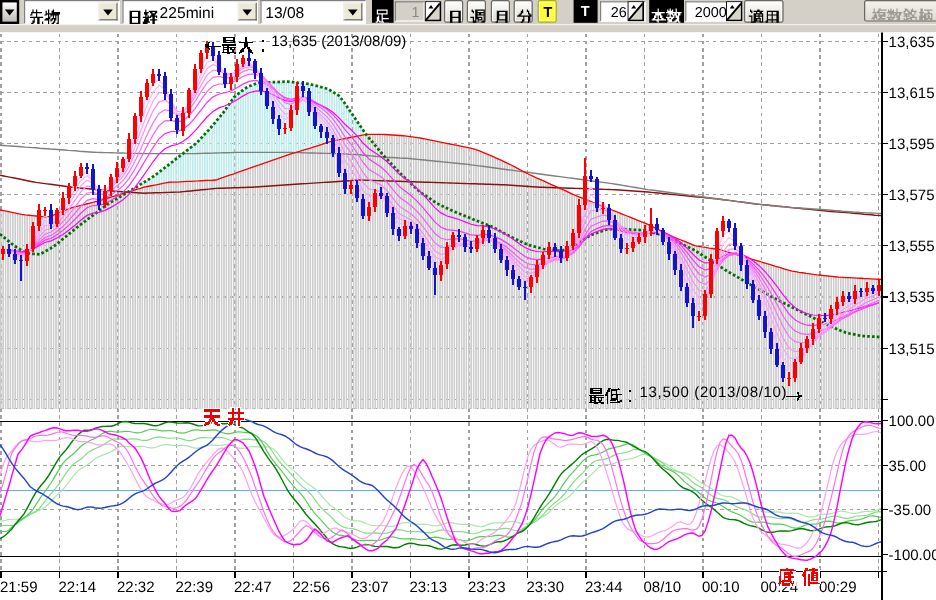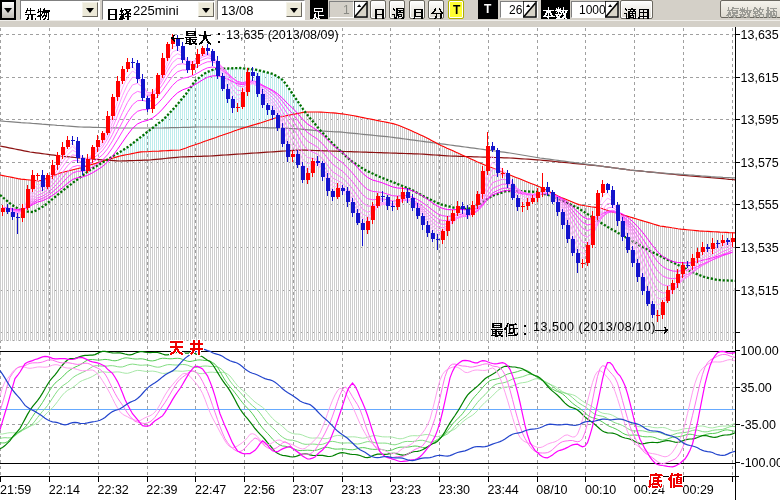--- a/index.html
+++ b/index.html
@@ -74,21 +74,21 @@
         <path d="M1 15L12 2L12 15z" fill="#d8d4c8"></path>
         <path d="M1 15.5L12.5 2" stroke="#000" stroke-width="1.6" fill="none"></path>
         <path d="M3 6l2.2-2.8L7.2 6z" fill="#000"></path>
       </svg>
 <div style="position:absolute;left:541px;top:0px;width:29px;height:19px;background:#000">
         <svg width="29" height="19" style="position:absolute;left:0;top:0">
           <path d="M7 7h1v1h-1zM7 8h1v1h-1zM7 9h1v1h-1zM2 10h11v1h-11zM5 11h5v1h-5zM5 12h5v1h-5zM4 13h2v1h-2zM7 13h1v1h-1zM9 13h2v1h-2zM4 14h2v1h-2zM7 14h1v1h-1zM9 14h2v1h-2zM3 15h2v1h-2zM7 15h1v1h-1zM10 15h2v1h-2zM2 16h12v1h-12zM6 17h2v1h-2zM7 18h1v1h-1zM7 19h1v1h-1zM17 7h1v1h-1zM22 7h1v1h-1zM15 8h1v1h-1zM17 8h1v1h-1zM19 8h1v1h-1zM22 8h1v1h-1zM15 9h5v1h-5zM22 9h1v1h-1zM14 10h13v1h-13zM16 11h4v1h-4zM21 11h2v1h-2zM24 11h2v1h-2zM15 12h1v1h-1zM17 12h1v1h-1zM19 12h4v1h-4zM24 12h2v1h-2zM17 13h1v1h-1zM20 13h1v1h-1zM22 13h3v1h-3zM14 14h7v1h-7zM22 14h3v1h-3zM15 15h2v1h-2zM18 15h2v1h-2zM23 15h2v1h-2zM15 16h4v1h-4zM22 16h3v1h-3zM16 17h3v1h-3zM21 17h4v1h-4zM15 18h8v1h-8zM24 18h2v1h-2zM15 19h2v1h-2zM20 19h1v1h-1zM25 19h1v1h-1z" fill="#fff"></path>
         </svg>
       </div>
 <div style="position:absolute;left:571px;top:1px;width:48px;height:17px;background:#fff;border:1px solid;border-color:#808080 #fff #fff #808080"></div>
-<span style="position:absolute;left:579px;top:3px;font:12px 'Liberation Sans';color:#000">1000</span>
+<span style="position:absolute;left:579px;top:3px;font:12px 'Liberation Sans';color:#000">2000</span>
 <svg width="14" height="17" style="position:absolute;left:605px;top:1px">
         <rect x="0" y="0" width="13" height="16" fill="#fff" stroke="#000" stroke-width="1.5"></rect>
         <path d="M1 15L12 2L12 15z" fill="#d8d4c8"></path>
         <path d="M1 15.5L12.5 2" stroke="#000" stroke-width="1.6" fill="none"></path>
         <path d="M3 6l2.2-2.8L7.2 6z" fill="#000"></path>
       </svg>
 <div style="position:absolute;left:620px;top:0px;width:33px;height:19px;background:linear-gradient(#ffffff,#dedad0);border:1px solid #6a675f;border-radius:2px;box-shadow:inset 0 0 0 1px #fff">
         <svg width="33" height="18" style="position:absolute;left:0;top:0">
           <path d="M4 7h1v1h-1zM10 7h2v1h-2zM4 8h2v1h-2zM7 8h8v1h-8zM5 9h1v1h-1zM9 9h1v1h-1zM12 9h2v1h-2zM7 10h8v1h-8zM7 11h2v1h-2zM11 11h1v1h-1zM14 11h1v1h-1zM3 12h3v1h-3zM7 12h8v1h-8zM5 13h1v1h-1zM7 13h2v1h-2zM11 13h1v1h-1zM14 13h1v1h-1zM5 14h1v1h-1zM7 14h6v1h-6zM14 14h1v1h-1zM5 15h1v1h-1zM7 15h3v1h-3zM12 15h1v1h-1zM14 15h1v1h-1zM5 16h1v1h-1zM7 16h6v1h-6zM14 16h1v1h-1zM5 17h4v1h-4zM12 17h3v1h-3zM4 18h4v1h-4zM4 19h1v1h-1zM7 19h8v1h-8zM18 8h10v1h-10zM18 9h1v1h-1zM22 9h1v1h-1zM26 9h2v1h-2zM18 10h1v1h-1zM22 10h1v1h-1zM26 10h2v1h-2zM18 11h10v1h-10zM18 12h1v1h-1zM22 12h1v1h-1zM26 12h2v1h-2zM18 13h1v1h-1zM22 13h1v1h-1zM26 13h2v1h-2zM18 14h1v1h-1zM22 14h1v1h-1zM26 14h2v1h-2zM18 15h10v1h-10zM17 16h2v1h-2zM22 16h1v1h-1zM26 16h2v1h-2zM17 17h2v1h-2zM22 17h1v1h-1zM26 17h2v1h-2zM17 18h1v1h-1zM22 18h1v1h-1zM26 18h2v1h-2zM17 19h1v1h-1zM22 19h1v1h-1zM24 19h3v1h-3z" fill="#000"></path>
         </svg>

